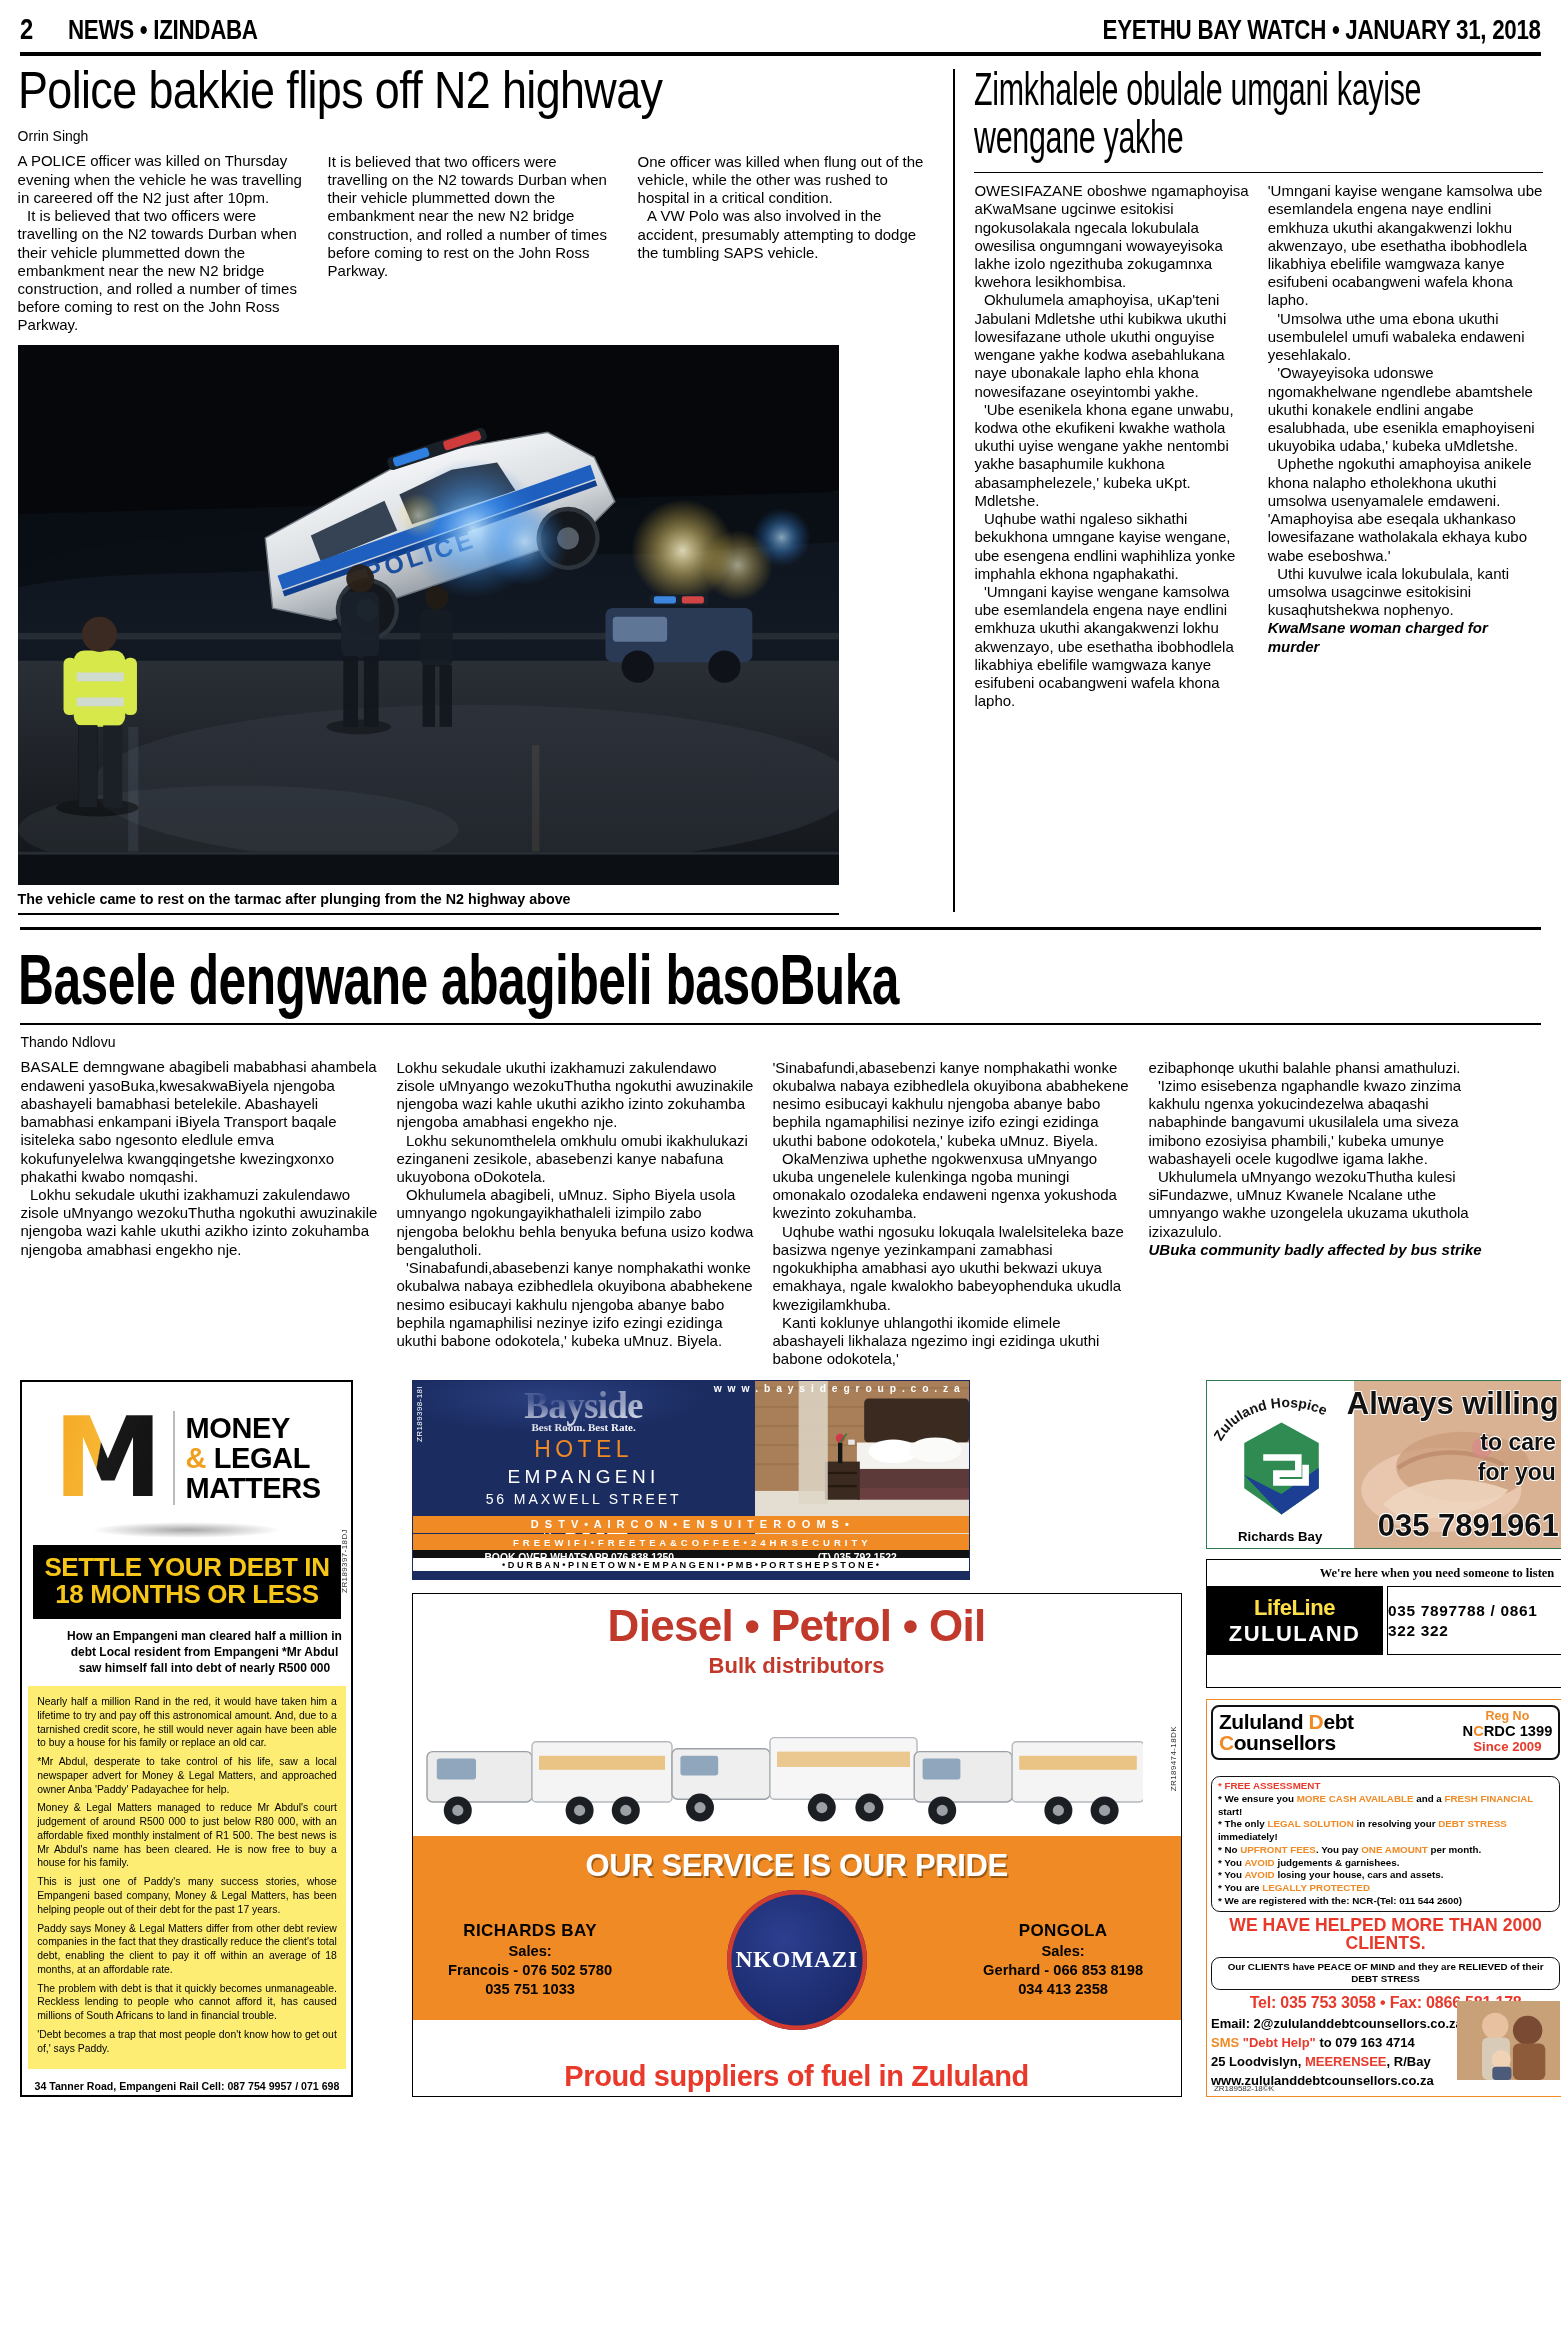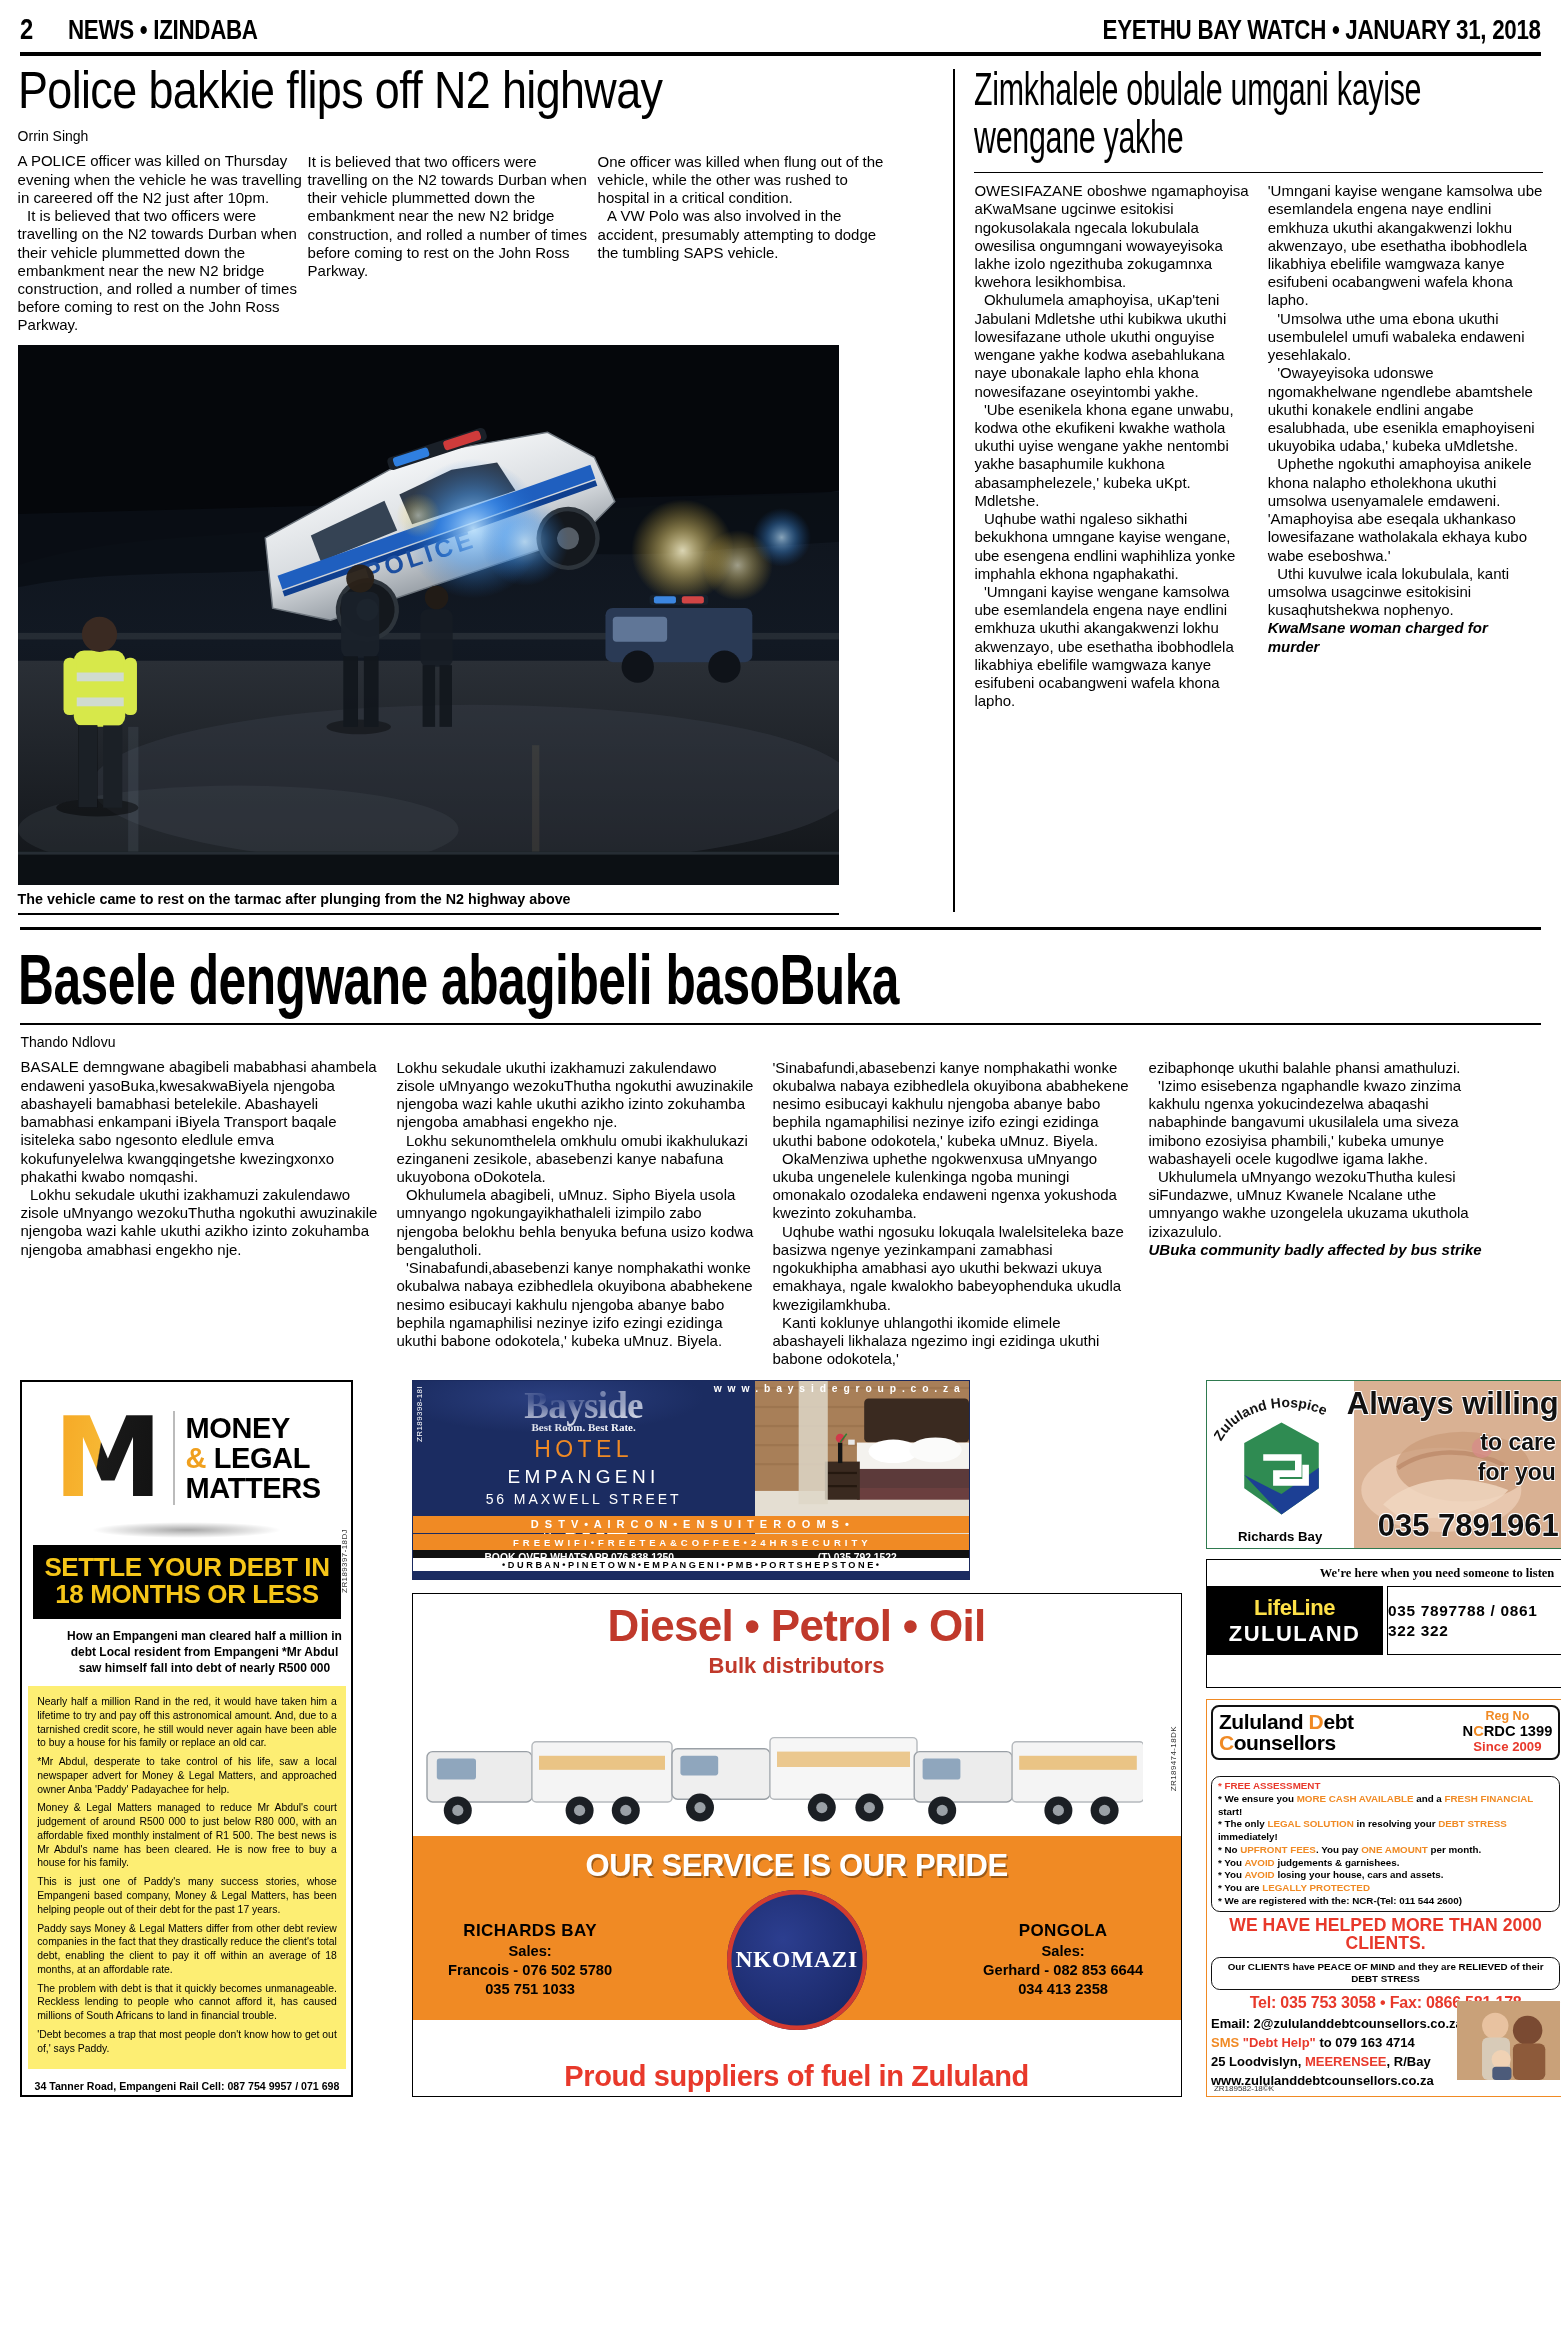--- a/index.html
+++ b/index.html
@@ -236,21 +236,21 @@
     </div>
     <div class="mh-pub">EYETHU BAY WATCH • JANUARY 31, 2018</div>
   </div>
   <div class="rule-thick"></div>
 
   <div class="top-wrap">
 
     <div class="story-main">
       <div class="headline-1">Police bakkie flips off N2 highway</div>
 
-      <div style="display:flex; gap:0;">
+      <div style="display:flex; gap:20px;">
         <div style="width:290px;">
           <div class="byline">Orrin Singh</div>
           <div class="bodytext">
             <p>A POLICE officer was killed on Thursday evening when the vehicle he was travelling in careered off the N2 just after 10pm.</p>
             <p class="ind">It is believed that two officers were travelling on the N2 towards Durban when their vehicle plummetted down the embankment near the new N2 bridge construction, and rolled a number of times before coming to rest on the John Ross Parkway.</p>
           </div>
         </div>
         <div style="width:290px; padding-top:25px;">
           <div class="bodytext">
             <p>It is believed that two officers were travelling on the N2 towards Durban when their vehicle plummetted down the embankment near the new N2 bridge construction, and rolled a number of times before coming to rest on the John Ross Parkway.</p>
@@ -589,21 +589,21 @@
             <div class="dz-sales">Sales:</div>
             <div class="dz-num">Francois - 076 502 5780</div>
             <div class="dz-num">035 751 1033</div>
           </div>
           <div class="dz-logo">
             <span>NKOMAZI</span>
           </div>
           <div class="dz-col">
             <div class="dz-city">PONGOLA</div>
             <div class="dz-sales">Sales:</div>
-            <div class="dz-num">Gerhard - 082 853 6644</div>
+            <div class="dz-num">Gerhard - 066 853 8198</div>
             <div class="dz-num">034 413 2358</div>
           </div>
         </div>
       </div>
       <div class="dz-foot">Proud suppliers of fuel in Zululand</div>
       <div class="vert-code" style="right:2.9px; top:132px;">ZR189474-18DK</div>
     </div>
 
     <div class="ad-hospice">
       <div class="hz-left">

